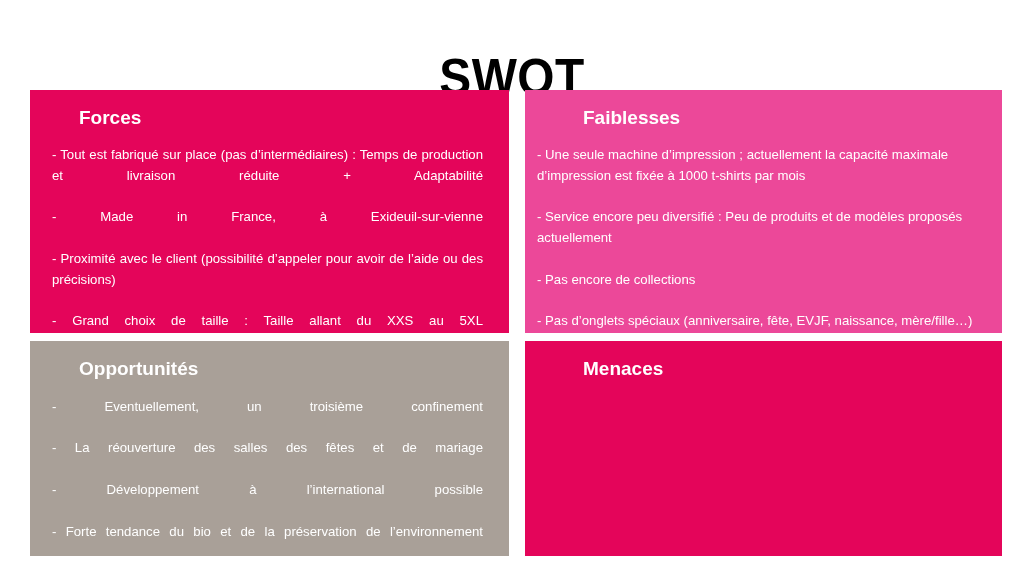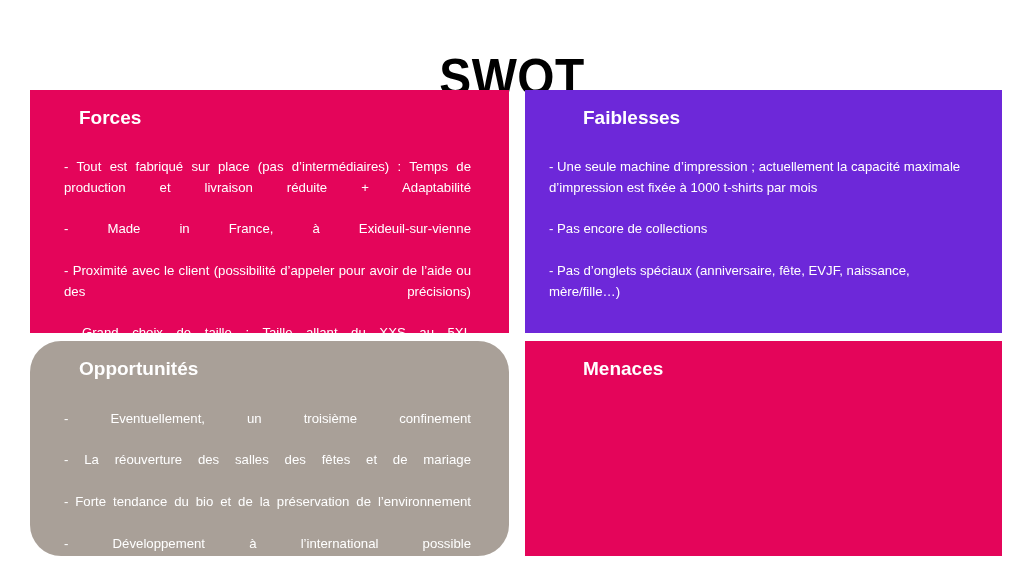--- a/index.html
+++ b/index.html
@@ -50,29 +50,28 @@
     top: 90px;
     width: 479px;
     height: 243px;
     background: #e4055a;
   }
   .q-faiblesses {
     left: 525px;
     top: 90px;
     width: 477px;
     height: 243px;
-    background: #6d28d9;
+    background: #ec4899;
   }
   .q-opportunites {
     left: 30px;
     top: 341px;
     width: 479px;
     height: 215px;
     background: #a9a098;
-    border-radius: 31px;
   }
   .q-menaces {
     left: 525px;
     top: 341px;
     width: 477px;
     height: 215px;
     background: #e4055a;
   }
 
   
@@ -88,21 +87,21 @@
   .q-opportunites .q-heading {
     padding: 16px 0 0 48px;
   }
   .q-faiblesses .q-heading,
   .q-menaces .q-heading {
     padding: 16px 0 0 57px;
   }
 
   
   .q-body {
-    margin: 16px;
+    margin: 4px;
     padding: 0;
     list-style: none;
     color: #ffffff;
     font-size: 13.2px;
     line-height: 20.8px;
   }
   .q-forces .q-body {
     padding: 11px 22px 0 18px;
     text-align: justify;
   }
@@ -143,32 +142,33 @@
         <li>- Made in France, à Exideuil-sur-vienne</li>
         <li>- Proximité avec le client (possibilité d’appeler pour avoir de l’aide ou des précisions)</li>
         <li>- Grand choix de taille : Taille allant du XXS au 5XL</li>
       </ul>
   </section>
 
   <section class="quadrant q-faiblesses">
     <h2 class="q-heading">Faiblesses</h2>
     <ul class="q-body">
         <li>- Une seule machine d’impression ; actuellement la capacité maximale d’impression est fixée à 1000 t-shirts par mois</li>
+        <li>- Service encore peu diversifié : Peu de produits et de modèles proposés actuellement</li>
         <li>- Pas encore de collections</li>
         <li>- Pas d’onglets spéciaux (anniversaire, fête, EVJF, naissance, mère/fille…)</li>
       </ul>
   </section>
 
   <section class="quadrant q-opportunites">
     <h2 class="q-heading">Opportunités</h2>
     <ul class="q-body">
         <li>- Eventuellement, un troisième confinement</li>
         <li>- La réouverture des salles des fêtes et de mariage</li>
+        <li>- Développement à l’international possible</li>
         <li>- Forte tendance du bio et de la préservation de l’environnement</li>
-        <li>- Développement à l’international possible</li>
       </ul>
   </section>
 
   <section class="quadrant q-menaces">
     <h2 class="q-heading">Menaces</h2>
   </section>
 
 </div>
 
 </body></html>

